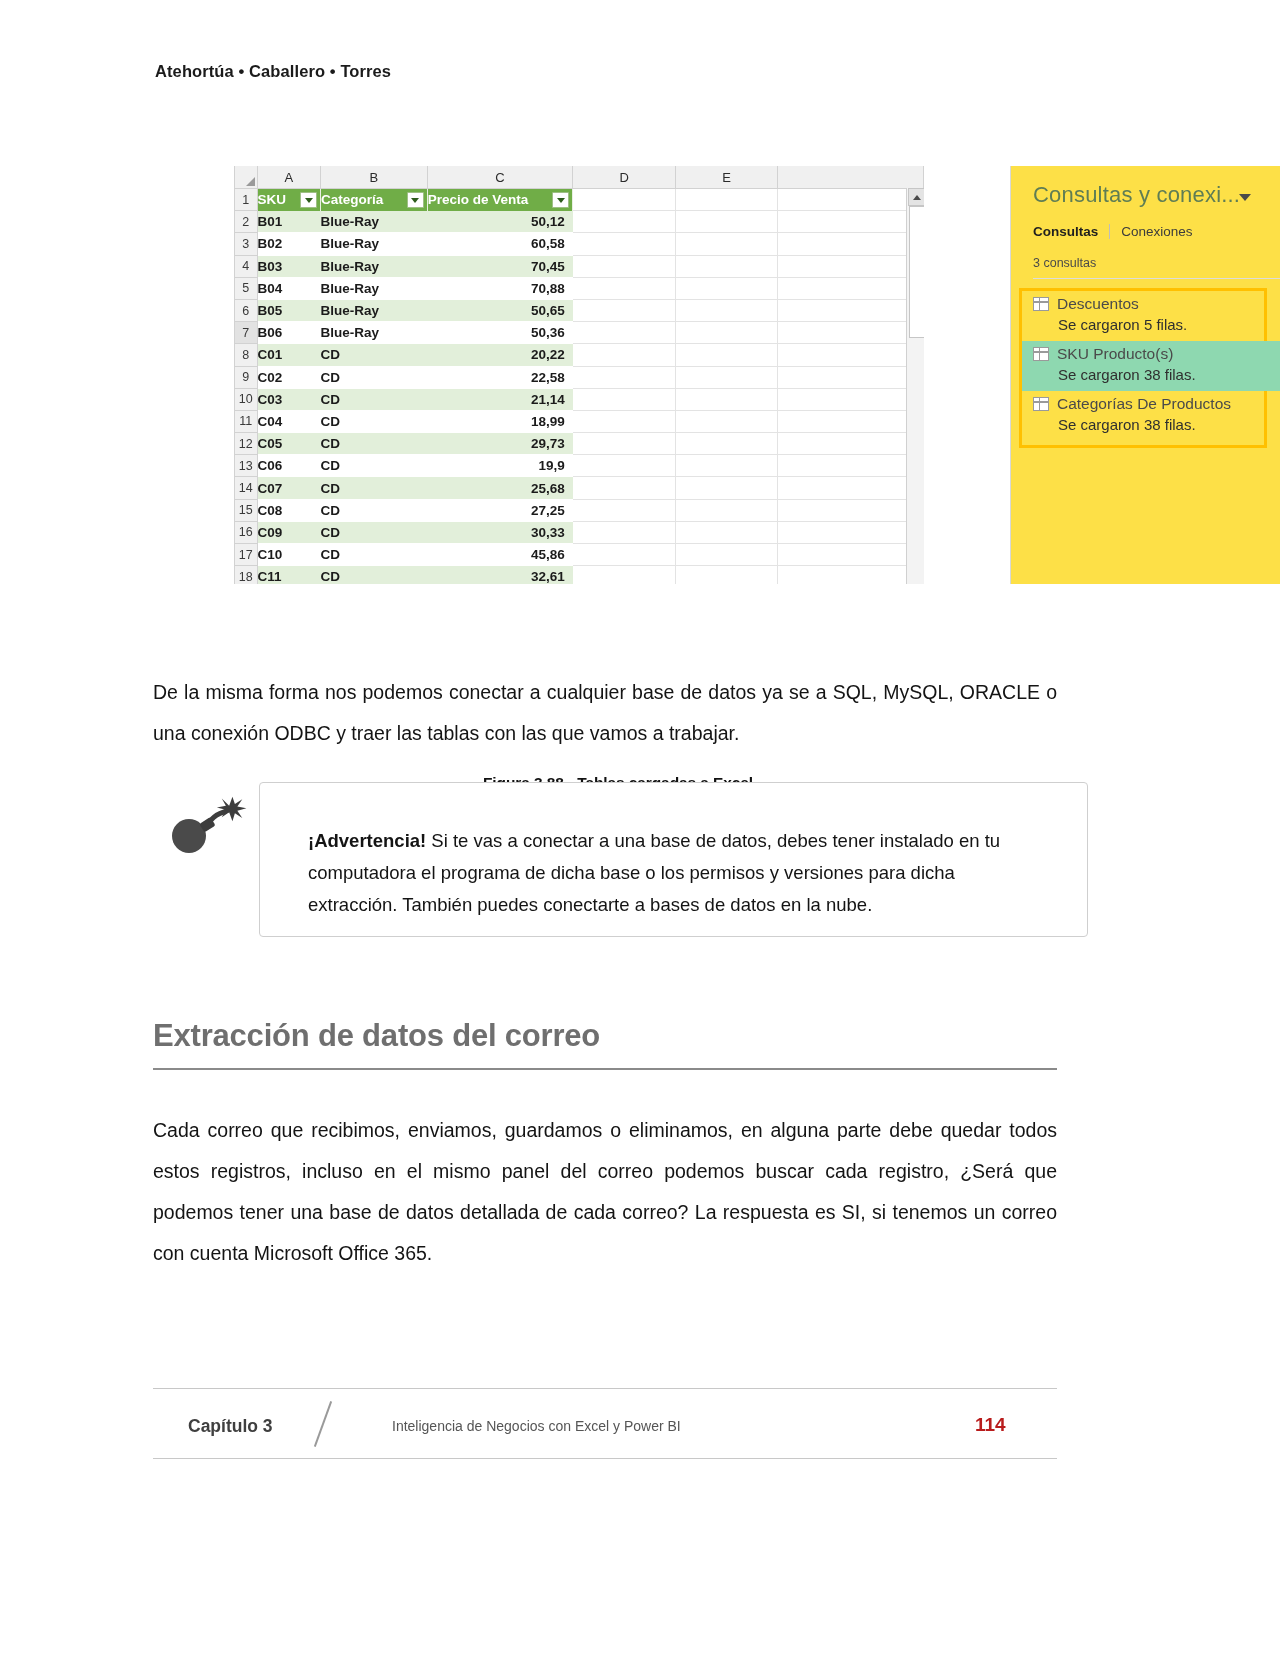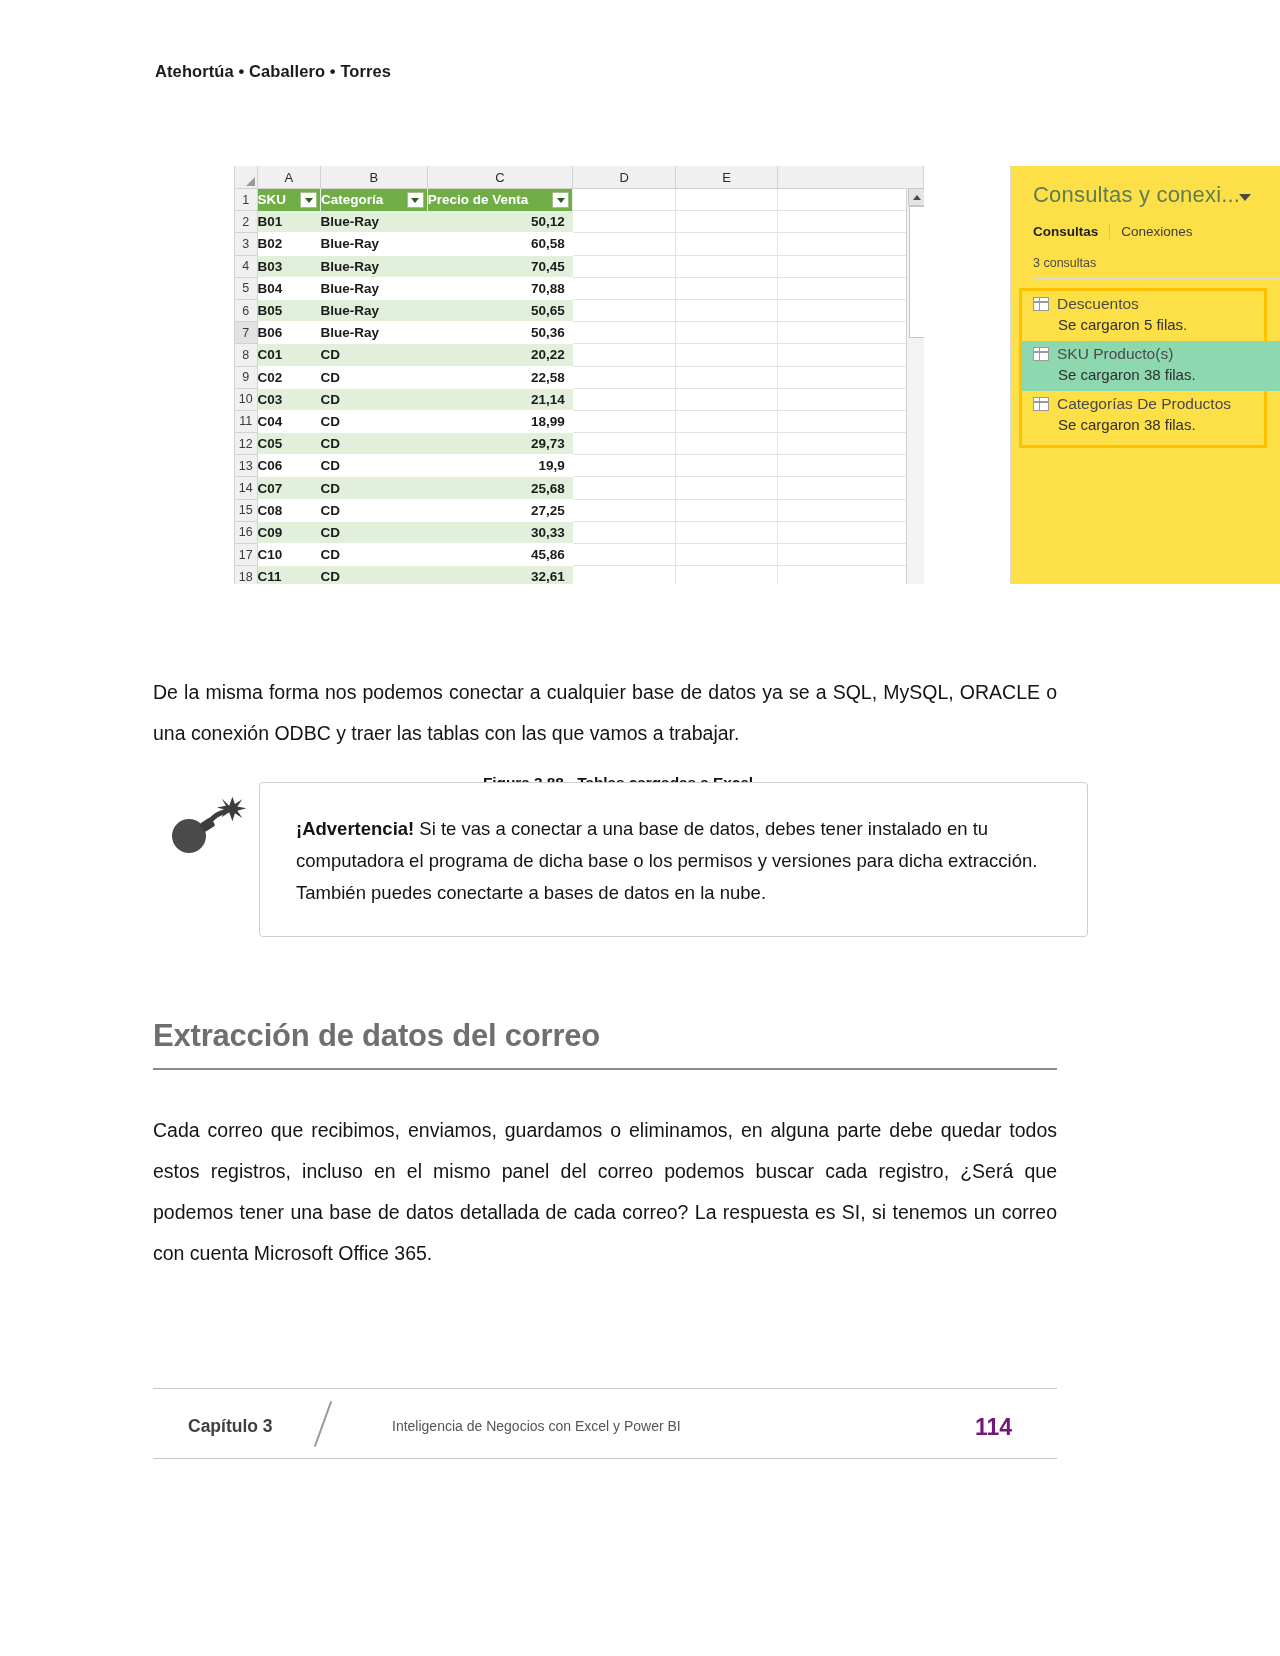--- a/index.html
+++ b/index.html
@@ -140,38 +140,38 @@
   }
   #para1{top:672px;}
   #para2{top:1110px;}
 
   
   .callout{
     position:absolute;left:259px;top:782px;width:829px;height:155px;
     border:1px solid #cfcfcf;border-radius:4px;background:#ffffff;box-sizing:border-box;
   }
   .callout p{
-    margin:4px;padding:26px 32px 0 32px;font-size:18.5px;line-height:32px;color:#141414;
+    margin:16px;padding:26px 32px 0 32px;font-size:18.5px;line-height:32px;color:#141414;
   }
   .callout b{font-weight:bold;}
   .bomb{position:absolute;left:163px;top:792px;width:92px;height:62px;}
 
   
   .h1{
     position:absolute;left:153px;top:1018px;font-size:31px;font-weight:bold;
     color:#6f6f6f;letter-spacing:-.2px;
   }
   .h1rule{position:absolute;left:153px;top:1068px;width:904px;height:1.5px;background:#8a8a8a;}
 
   
   .footrule{position:absolute;left:153px;top:1388px;width:904px;height:1px;background:#c8c8c8;}
   .foot-chap{position:absolute;left:188px;top:1416px;font-size:17.5px;font-weight:bold;color:#3f3f3f;text-align:center;}
   .foot-slash{position:absolute;left:322px;top:1400px;width:2px;height:48px;background:#9a9a9a;transform:rotate(20deg);}
   .foot-title{position:absolute;left:392px;top:1418px;font-size:14px;color:#555;}
-  .foot-page{position:absolute;left:975px;top:1414px;font-size:23px;font-weight:bold;color:#701a75;}
+  .foot-page{position:absolute;left:975px;top:1414px;font-size:19px;font-weight:bold;color:#b91c1c;}
   .footrule2{position:absolute;left:153px;top:1458px;width:904px;height:1px;background:#c8c8c8;}
 </style>
 </head>
 <body>
 
 <div class="page">
 
   <div class="runhead">Atehortúa • Caballero • Torres</div>
 
   <div class="figure">

